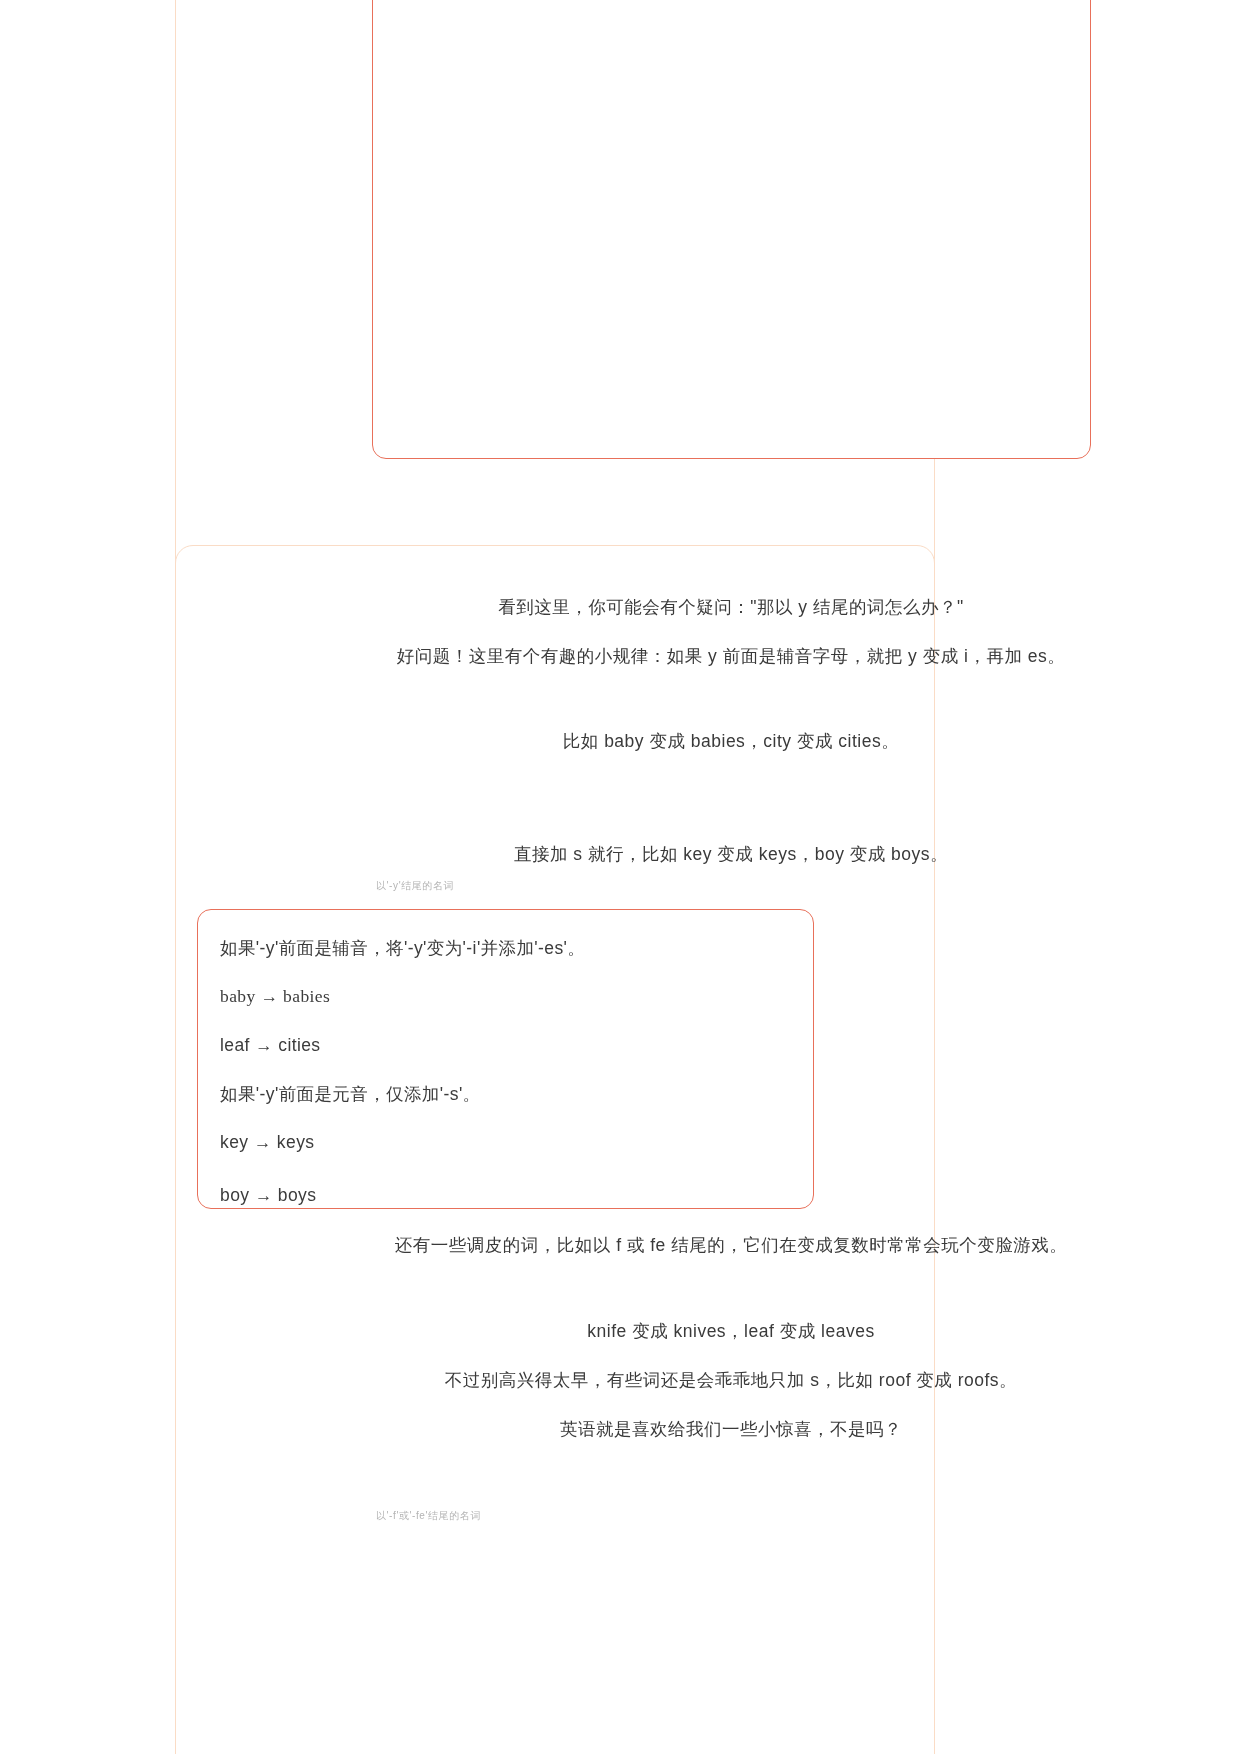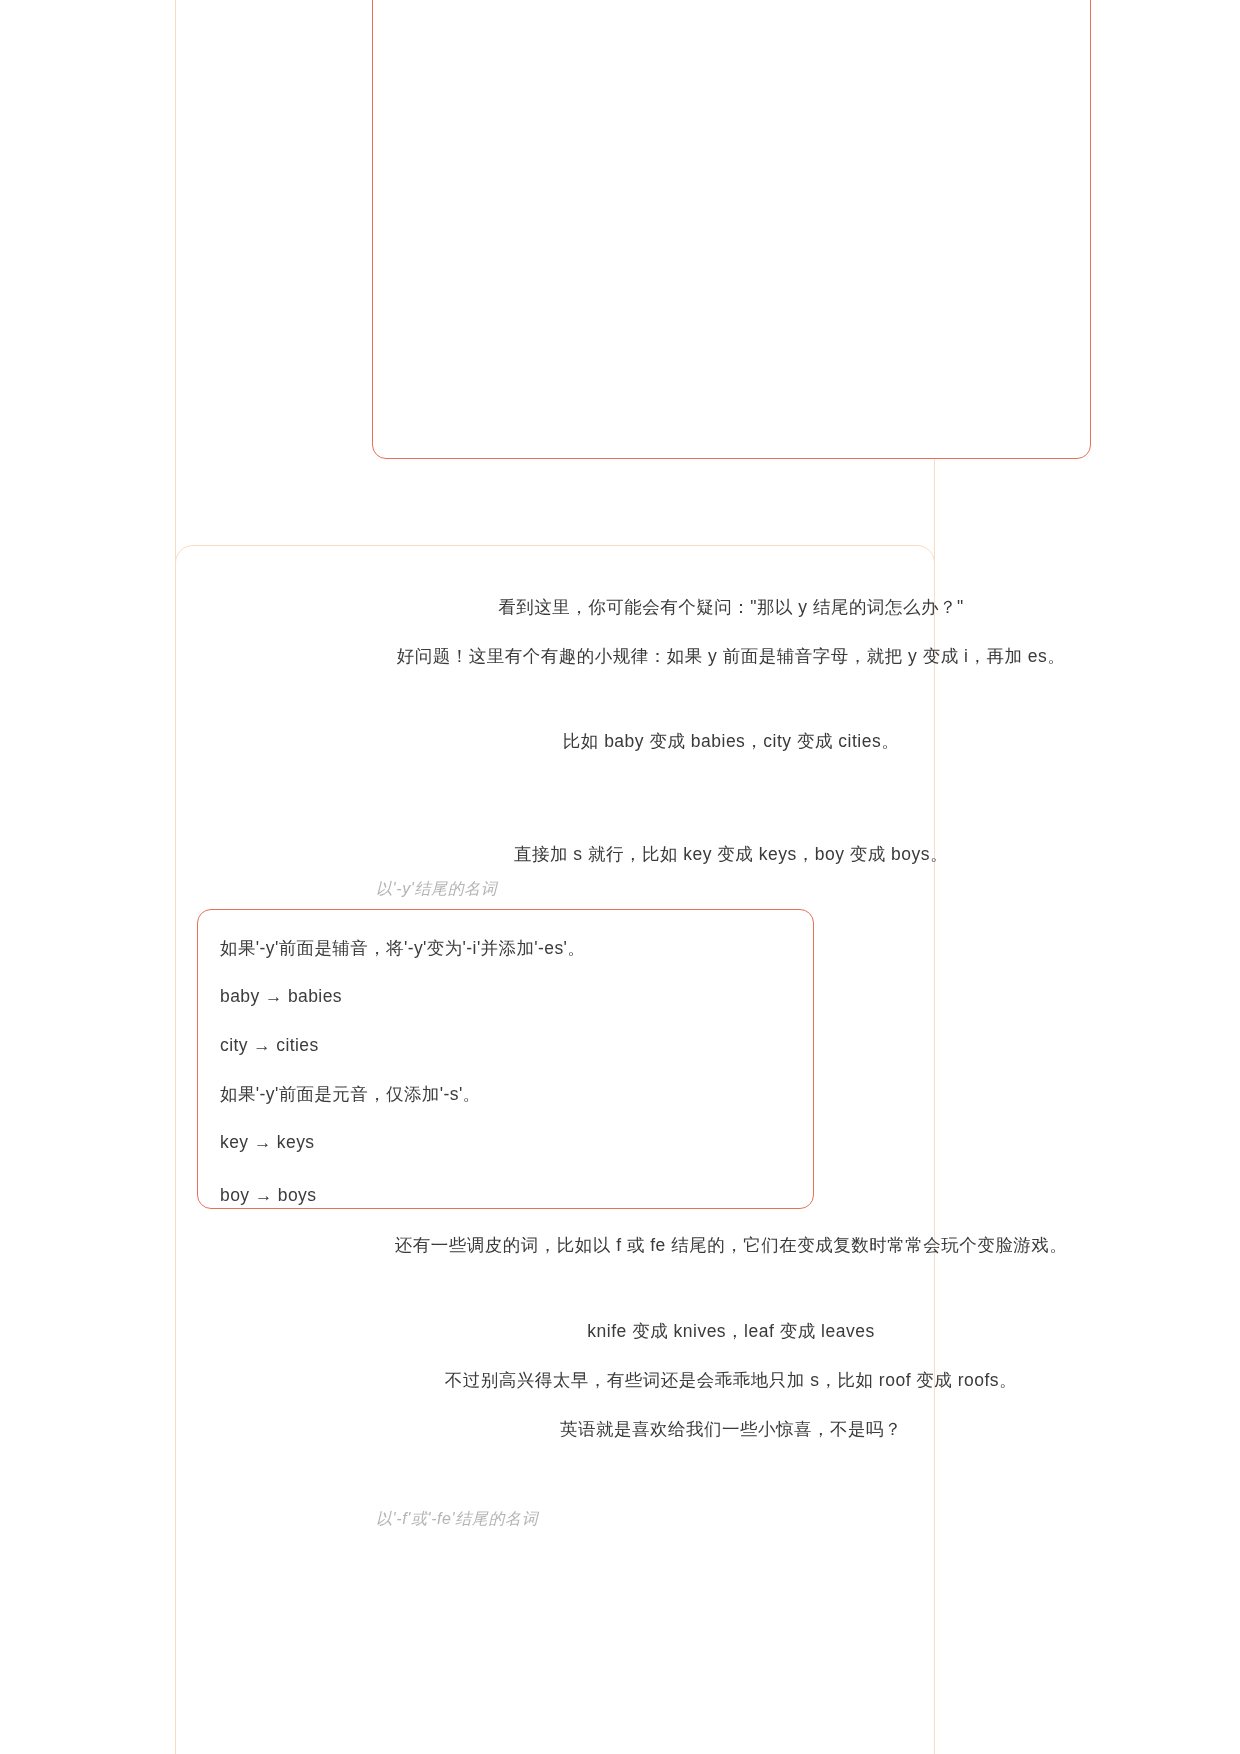--- a/index.html
+++ b/index.html
@@ -80,25 +80,24 @@
     font-size: 17.5px;
     line-height: 1.55;
     color: #3a3a3a;
     letter-spacing: 0.5px;
   }
 
   
   .caption {
     position: absolute;
     left: 200px;
-    font-size: 16px;
+    font-size: 10px;
     color: #b4b4b4;
     letter-spacing: 0.6px;
     white-space: nowrap;
-    font-style: italic;
   }
 </style>
 </head>
 <body>
 
 <div class="page">
 
   <div class="card card-one">
     <div class="rule-box rule-box-top"></div>
   </div>
@@ -111,22 +110,22 @@
 
     <div class="para" style="top:182px;">比如 baby 变成 babies，city 变成 cities。</div>
 
 
     <div class="para" style="top:295px;">直接加 s 就行，比如 key 变成 keys，boy 变成 boys。</div>
 
     <div class="caption" style="top:333px;">以'-y'结尾的名词</div>
 
     <div class="rule-box" style="left:21px; top:363px; width:617px; height:300px;">
       <div class="rule-line" style="top:25px;">如果'-y'前面是辅音，将'-y'变为'-i'并添加'-es'。</div>
-      <div class="rule-line" style="top:73px;">baby → babies</div>
-      <div class="rule-line" style="top:122px;">city → cities</div>
+      <div class="rule-line" style="top:73px;font-family:Liberation Serif, serif;">baby → babies</div>
+      <div class="rule-line" style="top:122px;">leaf → cities</div>
       <div class="rule-line" style="top:171px;">如果'-y'前面是元音，仅添加'-s'。</div>
       <div class="rule-line" style="top:219px;">key → keys</div>
       <div class="rule-line" style="top:272px;text-align:right;">boy → boys</div>
     </div>
 
     <div class="para" style="top:686px;">还有一些调皮的词，比如以 f 或 fe 结尾的，它们在变成复数时常常会玩个变脸游戏。</div>
 
     <div class="para" style="top:772px;">knife 变成 knives，leaf 变成 leaves</div>
 
     <div class="para" style="top:870px;">英语就是喜欢给我们一些小惊喜，不是吗？</div>

